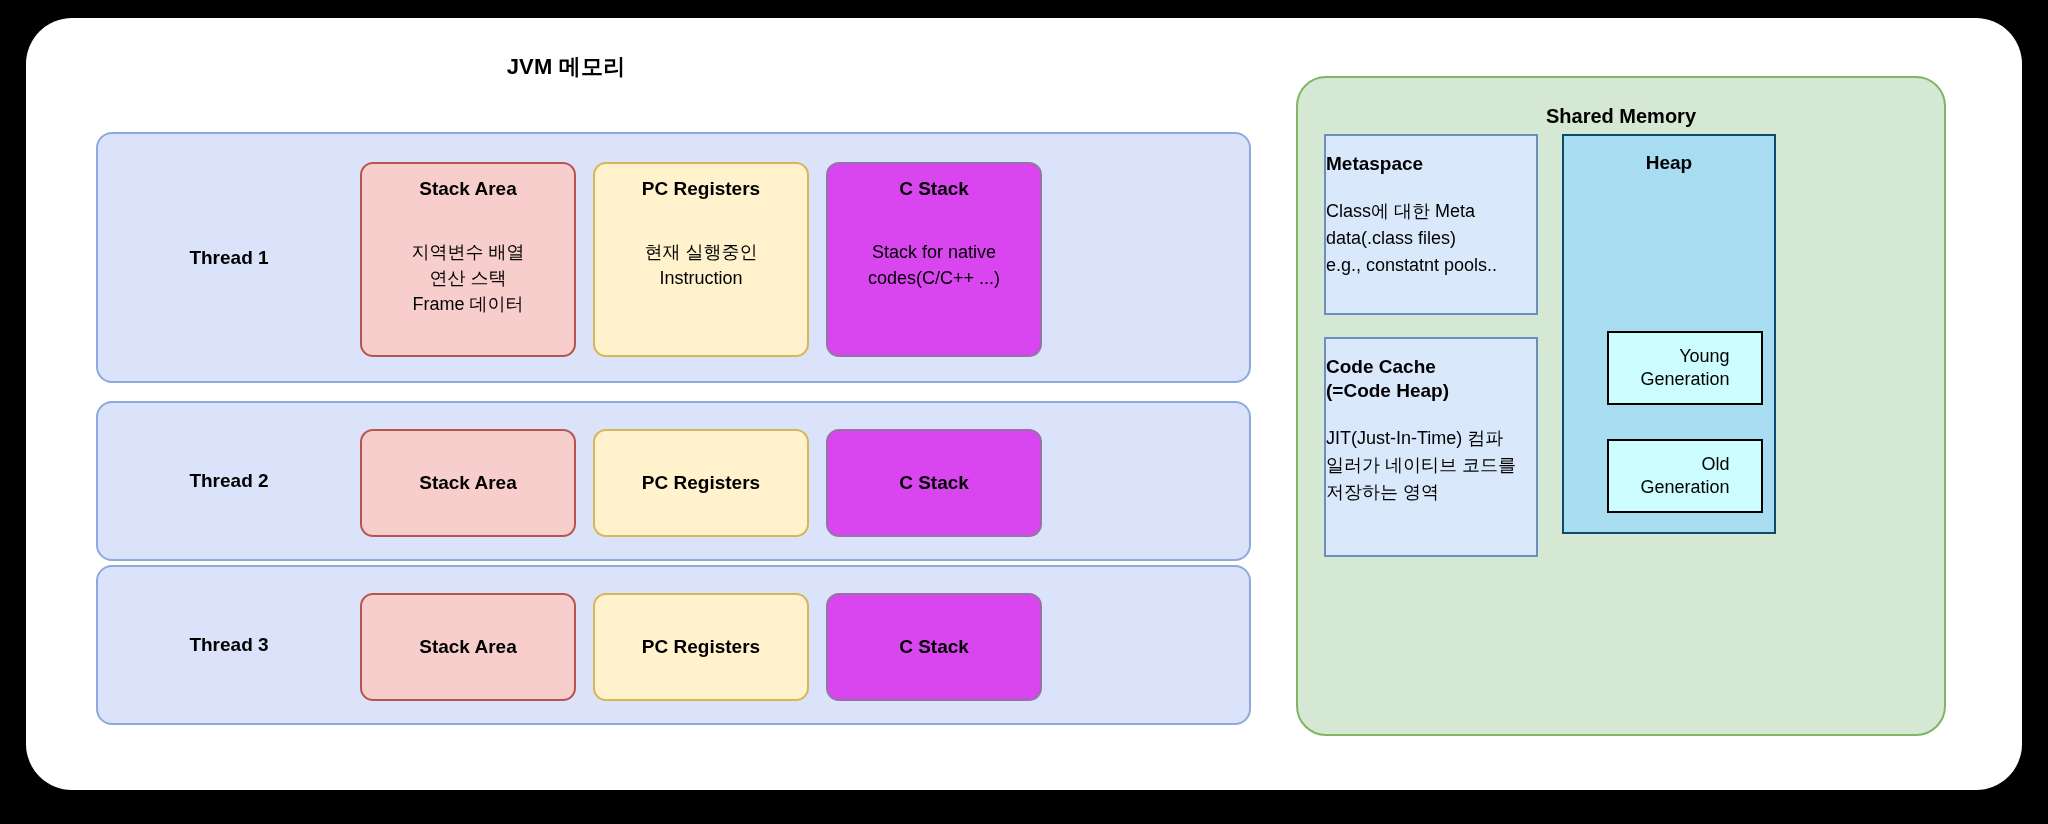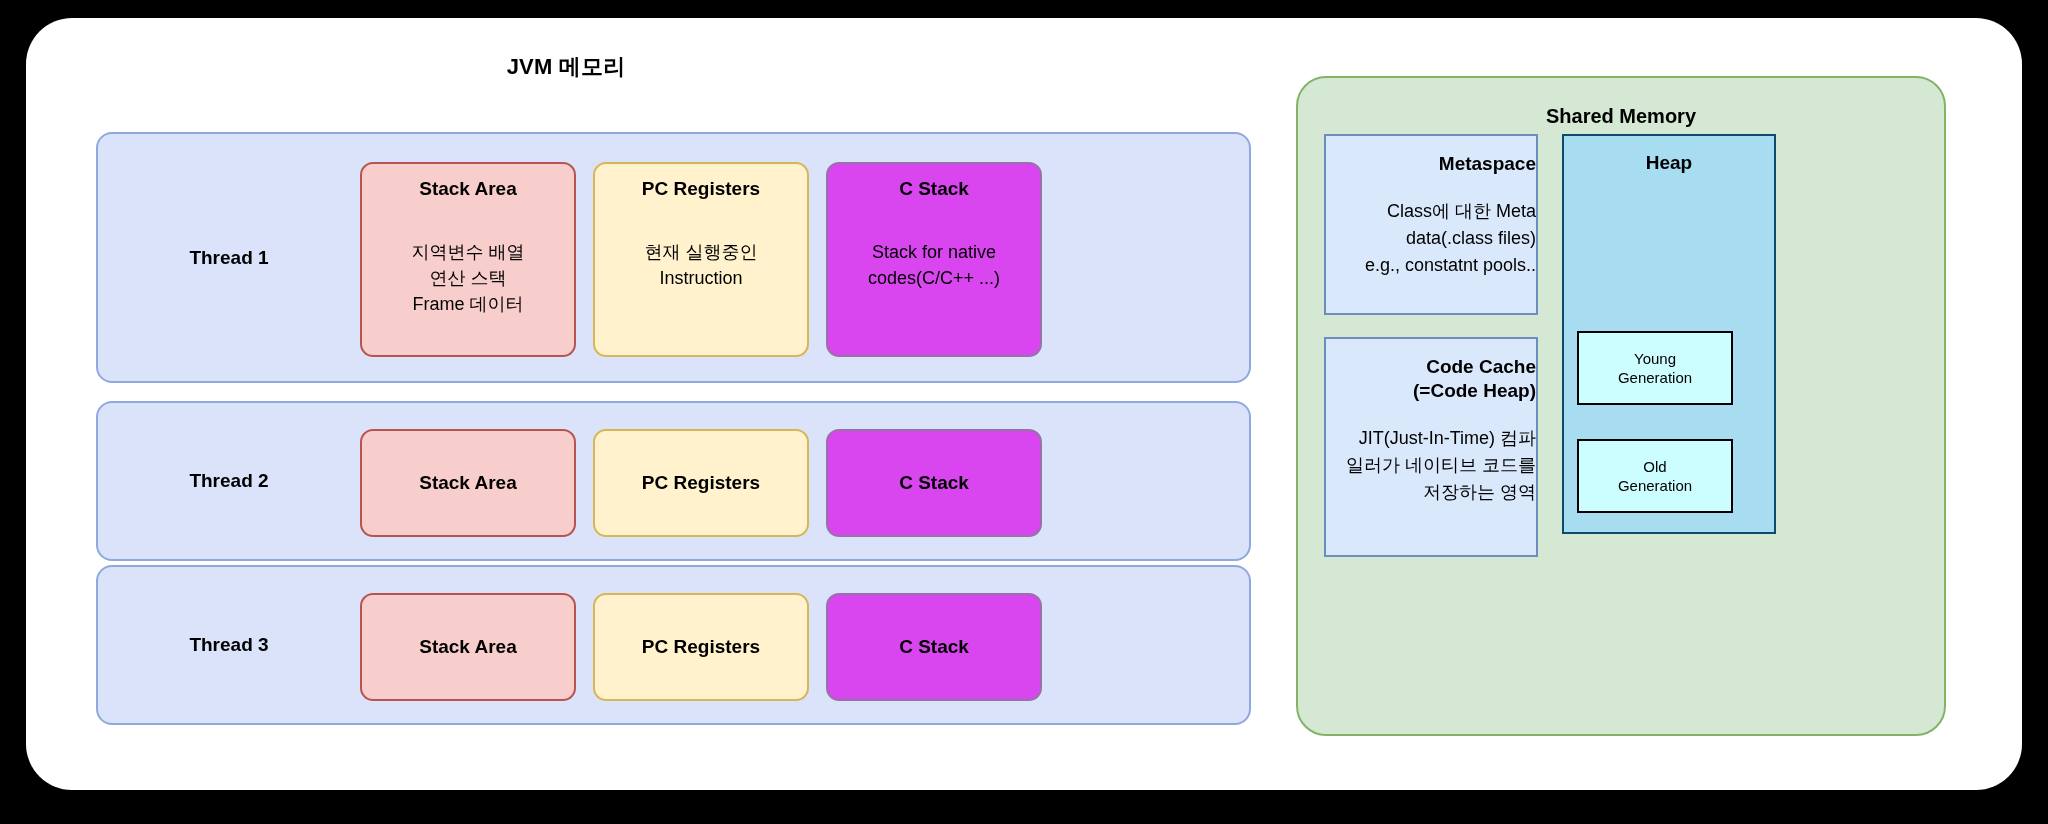--- a/index.html
+++ b/index.html
@@ -120,21 +120,21 @@
     font-size: 20px;
     font-weight: bold;
     margin-top: 9px;
   }
 
   .shared-box {
     position: absolute;
     box-sizing: border-box;
     border: 2px solid #6c8ebf;
     background: #dae8fc;
-    text-align: right;
+    text-align: left;
     padding-top: 16px;
   }
   .shared-box .sb-title {
     font-size: 19px;
     font-weight: bold;
     line-height: 1.25;
   }
   .shared-box .sb-desc {
     margin-top: 22px;
     font-size: 18px;
@@ -154,32 +154,32 @@
     border: 2px solid #0c4a6e;
     box-sizing: border-box;
     text-align: center;
     padding-top: 16px;
   }
   .box-heap .sb-title { font-size: 19px; font-weight: bold; }
   .box-heap .sb-desc  { margin-top: 22px; font-size: 18px; line-height: 1.45; }
 
   .gen-box {
     position: absolute;
-    left: 13px;
+    left: 43px;
     width: 156px;
     height: 74px;
     background: #ccfdff;
     border: 2px solid #000000;
     box-sizing: border-box;
     display: flex;
     align-items: center;
     justify-content: center;
-    font-size: 15px;
+    font-size: 18px;
     line-height: 1.3;
-    text-align: center;
+    text-align: right;
   }
   .gen-young { top: 195px; }
   .gen-old   { top: 303px; }
 </style>
 </head>
 <body>
 
 <div class="stage">
 
   <div class="diagram-title">JVM 메모리</div>

